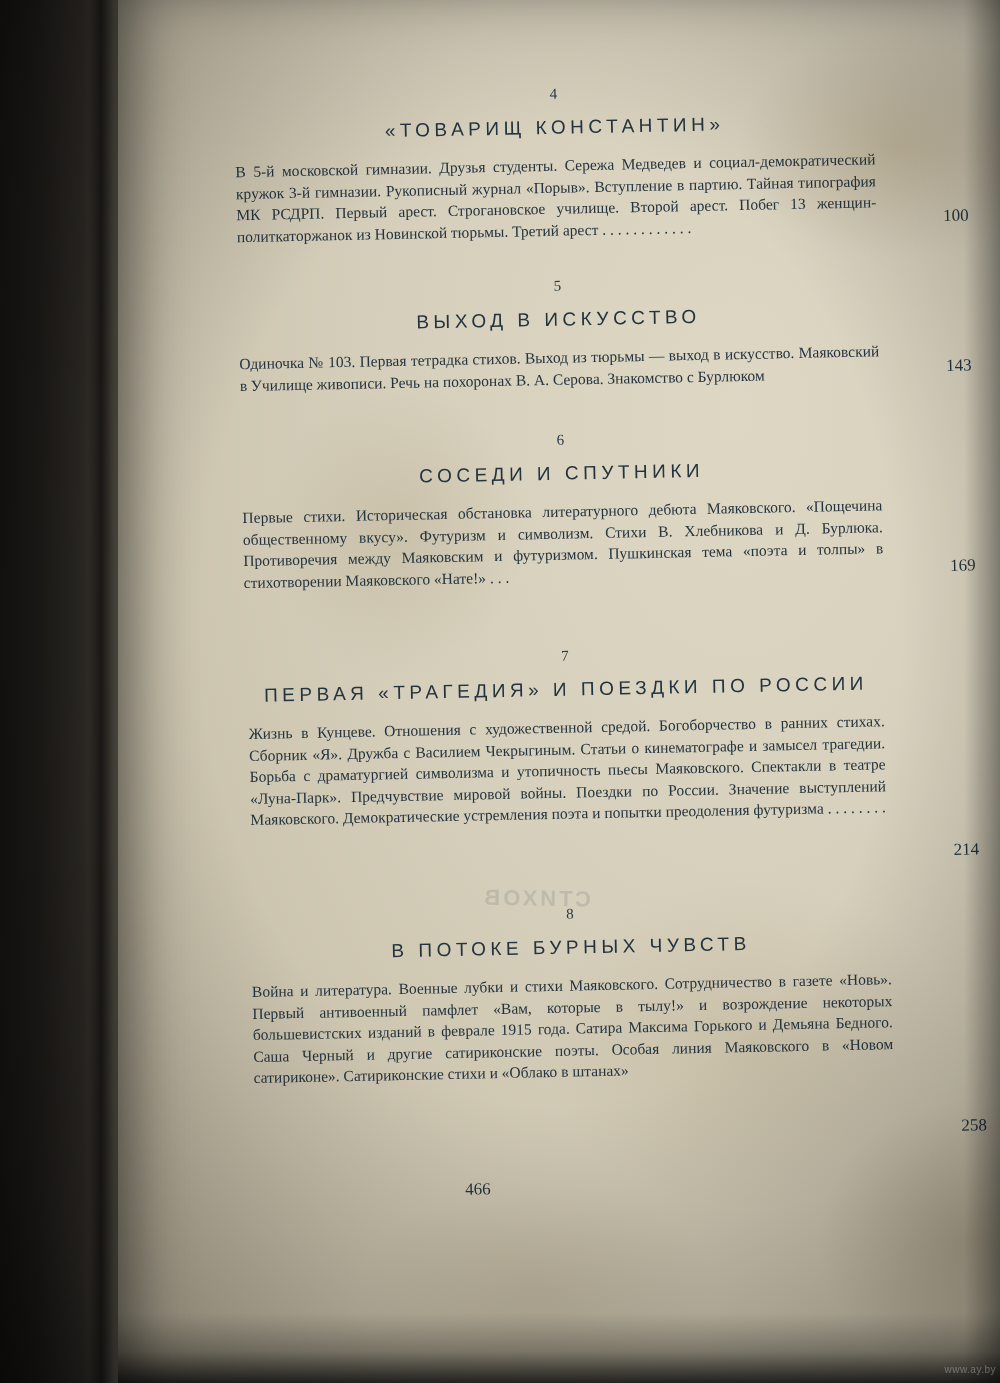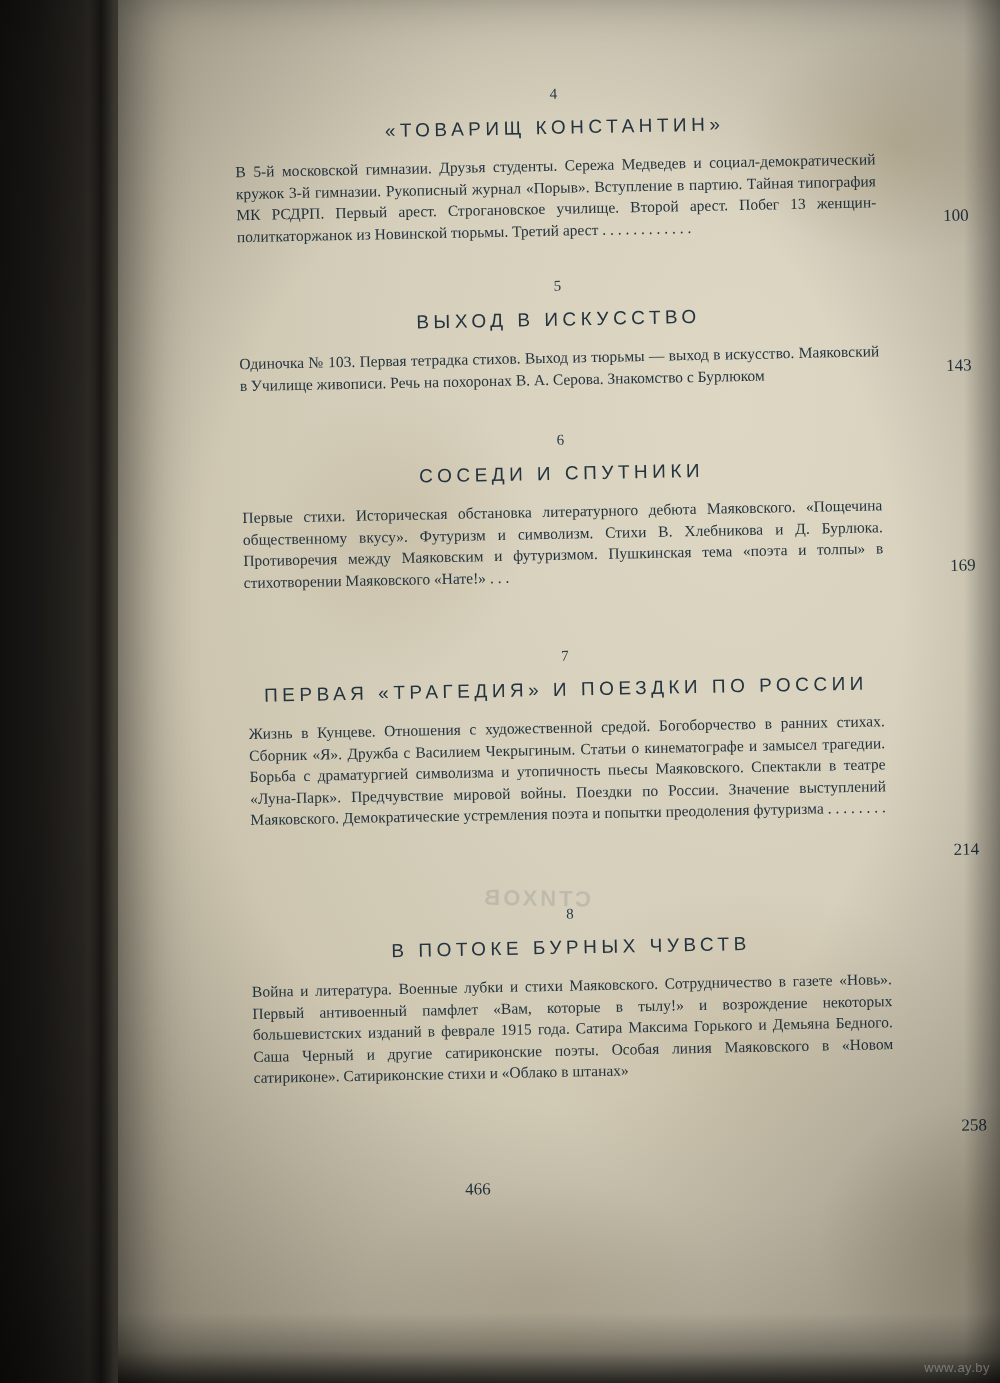--- a/index.html
+++ b/index.html
@@ -171,23 +171,23 @@
   
   .vignette {
     position: absolute;
     inset: 0;
     pointer-events: none;
     background:
       radial-gradient(ellipse at 55% 45%, rgba(0,0,0,0) 45%, rgba(0,0,0,0.28) 85%, rgba(0,0,0,0.55) 100%);
   }
   .watermark {
     position: absolute;
-    right: 10px;
+    right: 4px;
     bottom: 8px;
-    font-size: 13px;
+    font-size: 10px;
     color: rgba(255,255,255,0.30);
     font-family: "Liberation Sans", sans-serif;
     letter-spacing: 0.5px;
   }
 </style>
 </head>
 <body>
 
 <div id="page">
   <div class="surround"></div>

